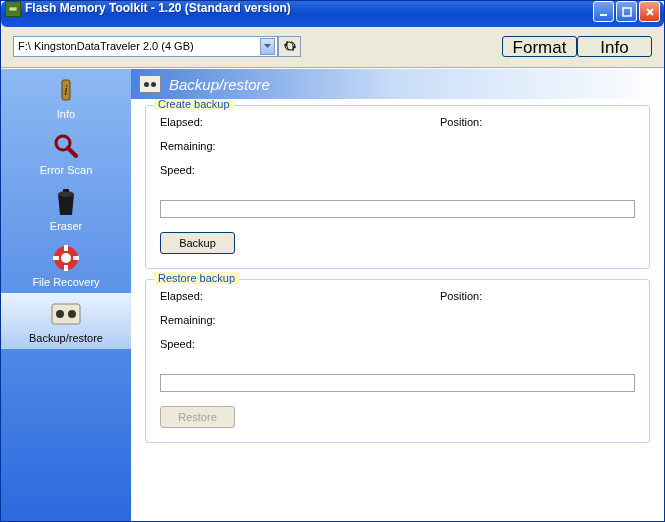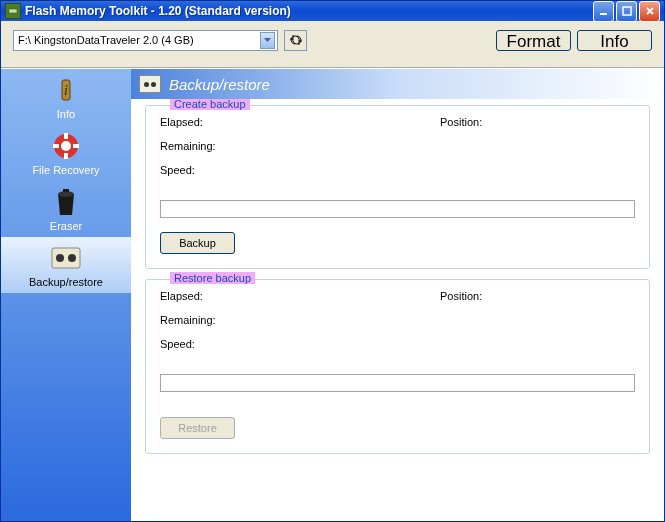--- a/index.html
+++ b/index.html
@@ -1,29 +1,29 @@
 <!DOCTYPE html>
 <html><head>
 <meta charset="utf-8">
 <style>
   * { box-sizing: border-box; }
   body { margin:0; font-family: Tahoma, sans-serif; font-size:11px; background:#fff; }
   .window { width:665px; height:522px; border:1px solid #003399; background:#ece9d8; position:relative; }
-  .titlebar { height:20px; background: linear-gradient(to bottom, #2b6ade 0%, #0b49cf 50%, #1855d8 100%); display:flex; align-items:center; padding:0 4px; }
+  .titlebar { height:26px; background: linear-gradient(to bottom, #2b6ade 0%, #0b49cf 50%, #1855d8 100%); display:flex; align-items:flex-start; padding:0 4px;border-radius:6px; }
   .titlebar .app-icon { width:16px; height:16px; background:#4a7c2a; margin-right:4px; border:1px solid #2d5010; display:flex; align-items:center; justify-content:center; }
   .titlebar .app-icon svg { width:10px; height:10px; }
   .titlebar .title { color:#fff; font-weight:bold; font-size:12px; flex:1; text-shadow:1px 1px 0 rgba(0,0,0,0.3);}
   .titlebar .ctrls { display:flex; gap:2px; }
   .titlebar .ctrl { width:21px; height:21px; border:1px solid #fff; border-radius:3px; display:flex; align-items:center; justify-content:center; cursor:pointer; }
   .ctrl.min { background:linear-gradient(to bottom,#7aa4e8,#2b6ade); }
   .ctrl.max { background:linear-gradient(to bottom,#7aa4e8,#2b6ade); }
   .ctrl.close { background:linear-gradient(to bottom,#f4a083,#d9421d); }
   .ctrl svg { width:12px; height:12px; }
 
-  .toolbar { height:40px; padding:10px 12px 12px 12px; display:flex; align-items:center; gap:6px; background:#ece9d8; border-bottom:0;}
+  .toolbar { height:40px; padding:10px 12px 12px 12px; display:flex; align-items:center; background:#ece9d8; border-bottom:0;}
   .drive-select { width:265px; height:21px; border:1px solid #7f9db9; background:#fff; display:flex; align-items:center; padding:0 2px 0 4px; }
   .drive-select .sel-text { flex:1; }
   .drive-select .dd-btn { width:15px; height:17px; background:linear-gradient(to bottom,#d2e4fd,#9cc1f1); border:1px solid #7f9db9; display:flex; align-items:center; justify-content:center; }
   .refresh-btn { width:23px; height:21px; border:1px solid #7f9db9; background:#ece9d8; display:flex; align-items:center; justify-content:center; cursor:pointer; }
   .toolbar .spacer { flex:1; }
   .tb-btn { width:75px; height:21px; border:1px solid #003c74; background:#ece9d8; border-radius:3px; cursor:pointer; font-size:17px; font-family:inherit; }
 
   .body-area { position:absolute; top:66px; bottom:0; left:0; right:0; border-top:2px groove #fff; background:#fff; display:flex; }
   .sidebar { width:130px; background:linear-gradient(to bottom,#8db9f2 0%, #2b6ade 100%); overflow:hidden; }
   .side-item { height:56px; display:flex; flex-direction:column; align-items:center; justify-content:center; gap:2px; color:#fff; font-size:11px; cursor:pointer; }
@@ -31,27 +31,27 @@
   .side-item.sel { background:#cee3ff; color:#000; }
   .side-item.sel.selrow { background:linear-gradient(to bottom,#eaf2ff,#aecdf6);}
 
   .main { flex:1; background:#fff; display:flex; flex-direction:column; position:relative; }
   .header { height:30px; background:linear-gradient(to right,#4c83dc 0%, #c9ddf8 50%, #ffffff 100%); display:flex; align-items:center; padding:0 8px; gap:8px; color:#fff; font-size:15px; font-style:italic; }
   .header .hicon { width:22px; height:18px; background:#f0f0e0; border:1px solid #888; display:flex; align-items:center; justify-content:center; }
   .header .hicon .dot {width:5px;height:5px;border-radius:50%;background:#333;margin:0 1px;}
 
   .panel-area { padding:6px 14px 10px 14px; flex:1; overflow:auto; }
   .fieldset { border:1px solid #c0d4ea; border-radius:3px; padding:10px 14px 14px 14px; margin-bottom:10px; position:relative; }
-  .fieldset .legend { position:absolute; top:-8px; left:24px; background:#f0abfc; padding:0 4px; color:#1a4db3; font-size:11px; }
+  .fieldset .legend { position:absolute; top:-8px; left:8px; background:#fef9c3; padding:0 4px; color:#1a4db3; font-size:11px; }
   .stats { display:grid; grid-template-columns: 280px 1fr; row-gap:12px; margin-bottom:24px; }
   .stats .lbl { color:#000; }
   .progress { height:18px; border:1px solid #a5a5a5; background:#fff; border-radius:0; }
   .btnrow { display:flex; justify-content:flex-start; margin-top:14px; }
   .action-btn { width:75px; height:22px; border:1px solid #003c74; background:#ece9d8; border-radius:3px; font-size:11px; font-family:inherit; cursor:pointer; }
-  .action-btn[disabled] { color:#a0a0a0; border-color:#b0b0b0; cursor:default;margin-top:11px;}
+  .action-btn[disabled] { color:#a0a0a0; border-color:#b0b0b0; cursor:default;}
 </style>
 </head>
 <body>
 
 <div class="window">
 
   <div class="titlebar">
     <div class="app-icon">
       <svg viewBox="0 0 10 10">
           <rect x="1" y="3" width="8" height="4" fill="#c8e090" stroke="#2d5010" stroke-width="0.5"></rect>
@@ -101,44 +101,53 @@
 
     <div class="sidebar">
       <div class="side-item">
         <div class="icon">
           <svg width="28" height="28" viewBox="0 0 28 28">
               <rect x="10" y="4" width="8" height="20" rx="2" fill="#b08830" stroke="#5a4310"></rect>
               <text x="14" y="19" font-size="14" font-style="italic" text-anchor="middle" fill="#3a2a00" font-family="serif">i</text>
             </svg>
         </div>
         <span>Info</span>
+      </div>
+      <div class="side-item">
+        <div class="icon">
+          <svg width="28" height="28" viewBox="0 0 28 28">
+              <circle cx="11" cy="11" r="7" fill="none" stroke="#8b0000" stroke-width="3"></circle>
+              <line x1="16" y1="16" x2="24" y2="24" stroke="#8b0000" stroke-width="4" stroke-linecap="round"></line>
+            </svg>
+        </div>
+        <span>Error Scan</span>
+      </div>
+      <div class="side-item">
+        <div class="icon">
+          <svg width="26" height="30" viewBox="0 0 26 30">
+              <path d="M5 7 L21 7 L19 28 L7 28 Z" fill="#1a1a1a"></path>
+              <ellipse cx="13" cy="7" rx="8" ry="3" fill="#333"></ellipse>
+              <rect x="10" y="2" width="6" height="3" fill="#1a1a1a"></rect>
+            </svg>
+        </div>
+        <span>Eraser</span>
       </div>
       <div class="side-item">
         <div class="icon">
           <svg width="28" height="28" viewBox="0 0 28 28">
               <circle cx="14" cy="14" r="12" fill="#d9332b"></circle>
               <circle cx="14" cy="14" r="5" fill="#fff"></circle>
               <rect x="12" y="1" width="4" height="6" fill="#fff"></rect>
               <rect x="12" y="21" width="4" height="6" fill="#fff"></rect>
               <rect x="1" y="12" width="6" height="4" fill="#fff"></rect>
               <rect x="21" y="12" width="6" height="4" fill="#fff"></rect>
             </svg>
         </div>
         <span>File Recovery</span>
       </div>
-      <div class="side-item">
-        <div class="icon">
-          <svg width="26" height="30" viewBox="0 0 26 30">
-              <path d="M5 7 L21 7 L19 28 L7 28 Z" fill="#1a1a1a"></path>
-              <ellipse cx="13" cy="7" rx="8" ry="3" fill="#333"></ellipse>
-              <rect x="10" y="2" width="6" height="3" fill="#1a1a1a"></rect>
-            </svg>
-        </div>
-        <span>Eraser</span>
-      </div>
       <div class="side-item sel selrow">
         <div class="icon">
           <svg width="30" height="22" viewBox="0 0 30 22">
               <rect x="1" y="1" width="28" height="20" rx="2" fill="#ece7cf" stroke="#888"></rect>
               <circle cx="9" cy="11" r="4" fill="#333"></circle>
               <circle cx="21" cy="11" r="4" fill="#333"></circle>
             </svg>
         </div>
         <span>Backup/restore</span>
       </div>

